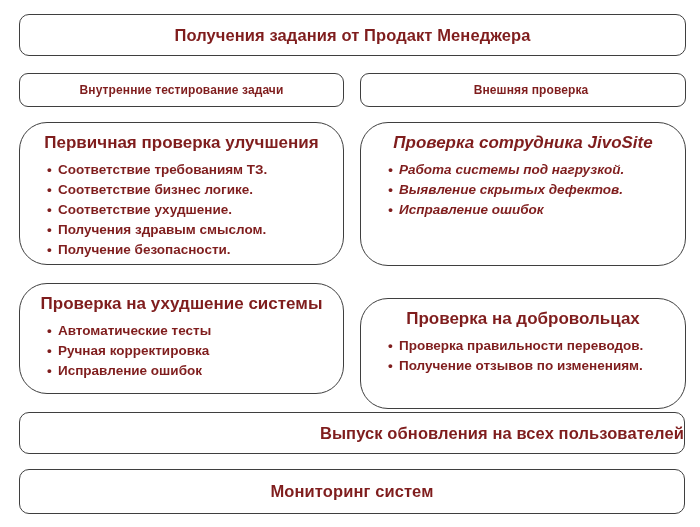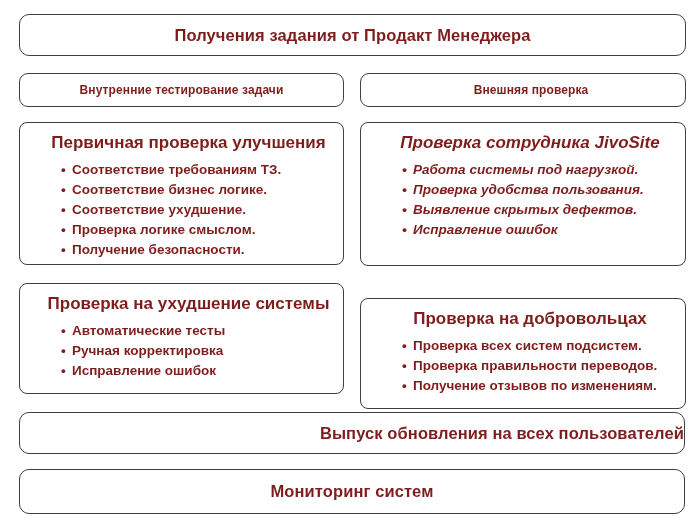--- a/index.html
+++ b/index.html
@@ -28,23 +28,22 @@
     text-align: center;
     font-weight: bold;
     font-size: 16.5px;
     letter-spacing: 0.1px;
   }
   .pill.small { border-radius: 9px; font-size: 12px; }
   .card {
     position: absolute;
     box-sizing: border-box;
     border: 1.4px solid #3f3f3f;
-    border-radius: 8px;
+    border-radius: 28px;
     background: #ffffff;
-    padding-left: 14px;
   }
   .card-title {
     text-align: center;
     font-weight: bold;
     font-size: 17px;
     margin-top: 9px;
     line-height: 22px;
   }
   .card ul {
     list-style: none;
@@ -93,48 +92,46 @@
   <div class="pill small" id="hdr-right">
     <span>Внешняя проверка</span>
   </div>
 
   <div class="card" id="card-0">
     <div class="card-title">Первичная проверка улучшения</div>
     <ul>
       <li>Соответствие требованиям ТЗ.</li>
       <li>Соответствие бизнес логике.</li>
       <li>Соответствие ухудшение.</li>
-      <li>Проверка логике смыслом.</li>
+      <li>Получения здравым смыслом.</li>
       <li>Получение безопасности.</li>
     </ul>
   </div>
 
   <div class="card" id="card-1">
     <div class="card-title">Проверка сотрудника JivoSite</div>
     <ul>
       <li>Работа системы под нагрузкой.</li>
-      <li>Проверка удобства пользования.</li>
       <li>Выявление скрытых дефектов.</li>
       <li>Исправление ошибок</li>
     </ul>
   </div>
 
   <div class="card" id="card-2">
     <div class="card-title">Проверка на ухудшение системы</div>
     <ul>
       <li>Автоматические тесты</li>
       <li>Ручная корректировка</li>
       <li>Исправление ошибок</li>
     </ul>
   </div>
 
   <div class="card" id="card-3">
     <div class="card-title">Проверка на добровольцах</div>
     <ul>
-      <li>Проверка всех систем подсистем.</li>
       <li>Проверка правильности переводов.</li>
       <li>Получение отзывов по изменениям.</li>
     </ul>
   </div>
 
   <div class="pill" id="bottom-0">
     <span>Выпуск обновления на всех пользователей</span>
   </div>
 
   <div class="pill" id="bottom-1">

